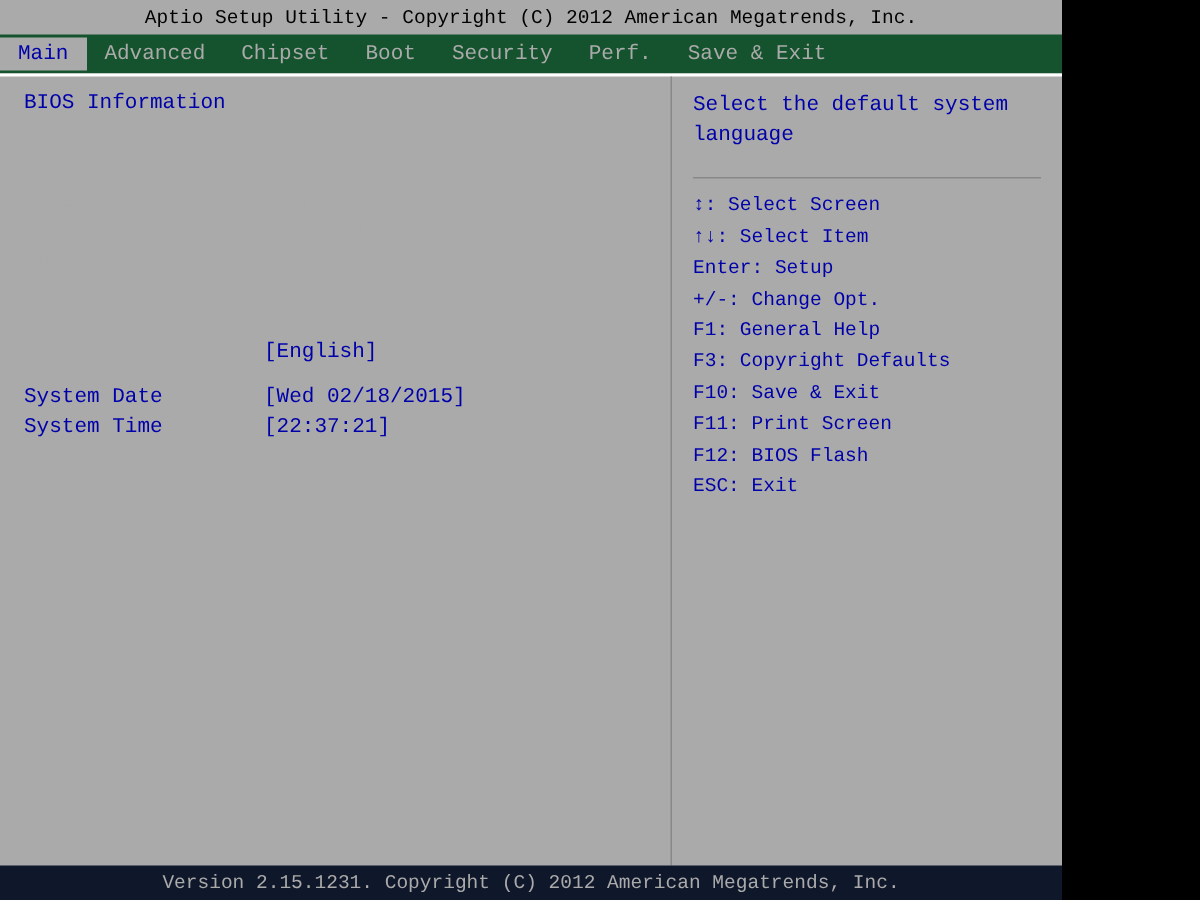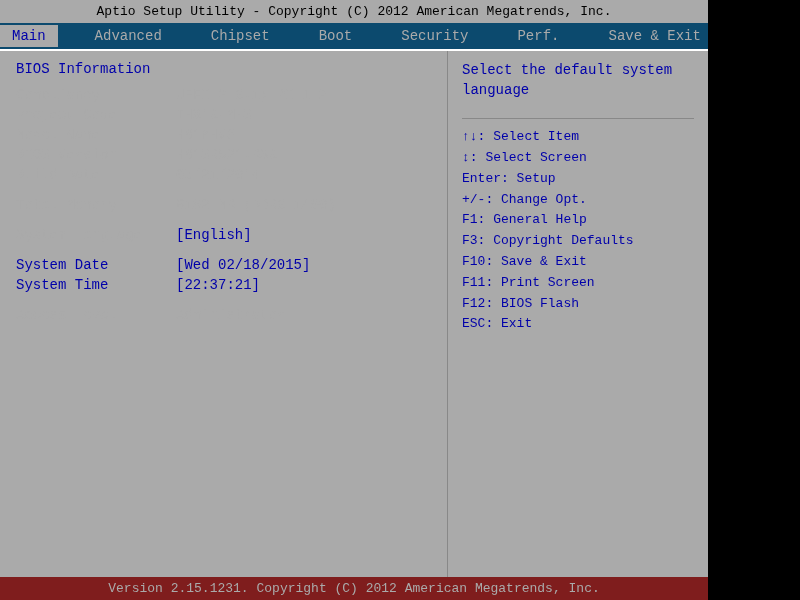--- a/index.html
+++ b/index.html
@@ -22,26 +22,25 @@
     
     #title-bar {
       background: #aaa;
       text-align: center;
       padding: 4px 0;
       color: #000;
       font-size: 13px;
     }
     
     #menu-bar {
-      background: #0c4a6e;
+      background: #14532d;
       display: flex;
       flex-direction: row;
       align-items: stretch;
       padding: 2px 0;
-      gap: 25px;
     }
     .menu-item {
       padding: 3px 12px;
       color: #aaa;
       cursor: pointer;
       font-size: 14px;
       white-space: nowrap;
     }
     .menu-item.active {
       background: #aaa;
@@ -104,21 +103,21 @@
       border-top: 1px solid #888;
       margin: 8px 0;
     }
     #key-help {
       color: #00a;
       font-size: 13px;
       line-height: 1.6;
     }
     
     #footer {
-      background: #7f1d1d;
+      background: #0f172a;
       text-align: center;
       padding: 4px 0;
       color: #aaa;
       font-size: 13px;
     }
   </style>
 </head>
 <body>
 
 <div id="app">
@@ -194,22 +193,22 @@
       <div class="info-row">
         <span class="info-label">Access Level</span>
         <span class="info-value">Administrator</span>
       </div>
     </div>
 
     <div id="right-panel">
       <div id="help-text">Select the default system language</div>
       <hr id="divider">
       <div id="key-help">
-      <div>↑↓: Select Item</div>
-          <div>↕: Select Screen</div>
+      <div>↕: Select Screen</div>
+          <div>↑↓: Select Item</div>
           <div>Enter: Setup</div>
           <div>+/-: Change Opt.</div>
           <div>F1: General Help</div>
           <div>F3: Copyright Defaults</div>
           <div>F10: Save &amp; Exit</div>
           <div>F11: Print Screen</div>
           <div>F12: BIOS Flash</div>
           <div>ESC: Exit</div>
         </div>
     </div>

